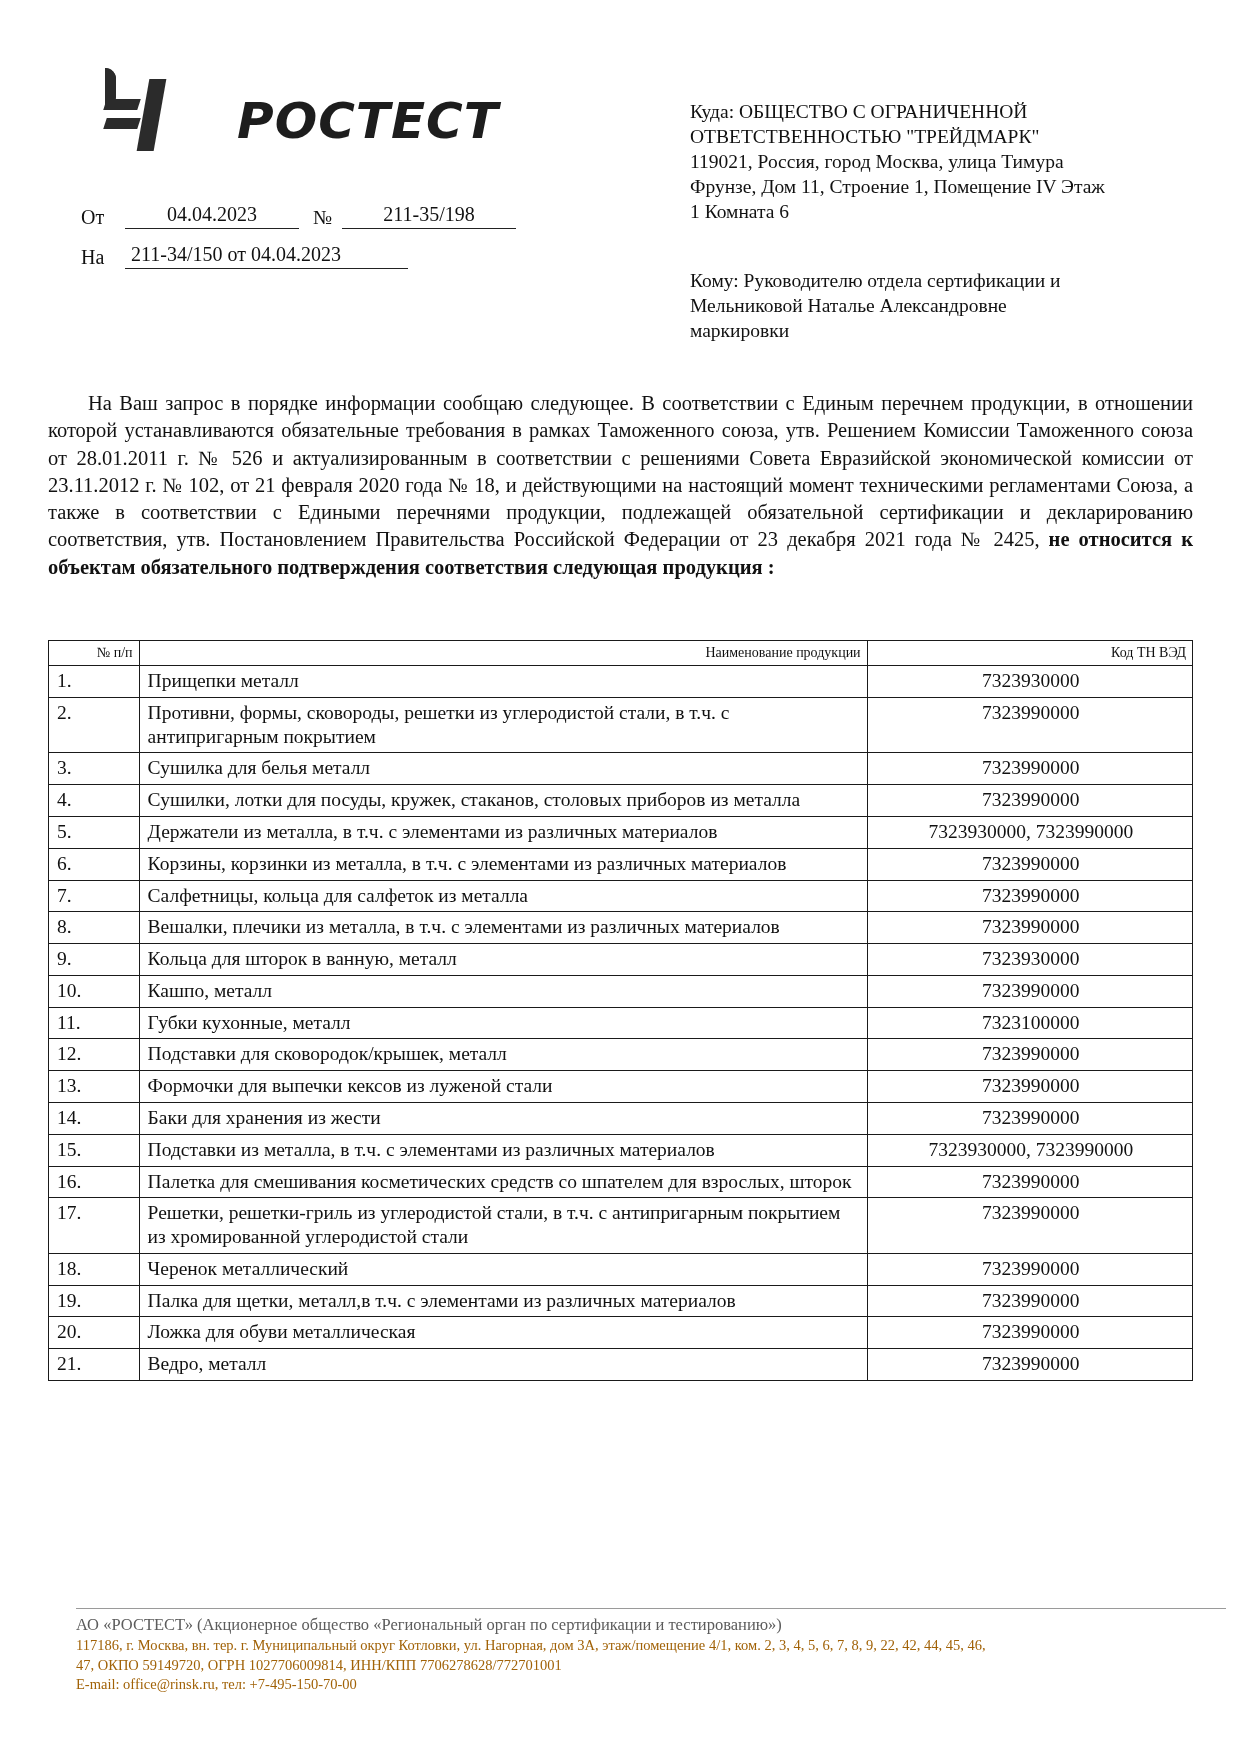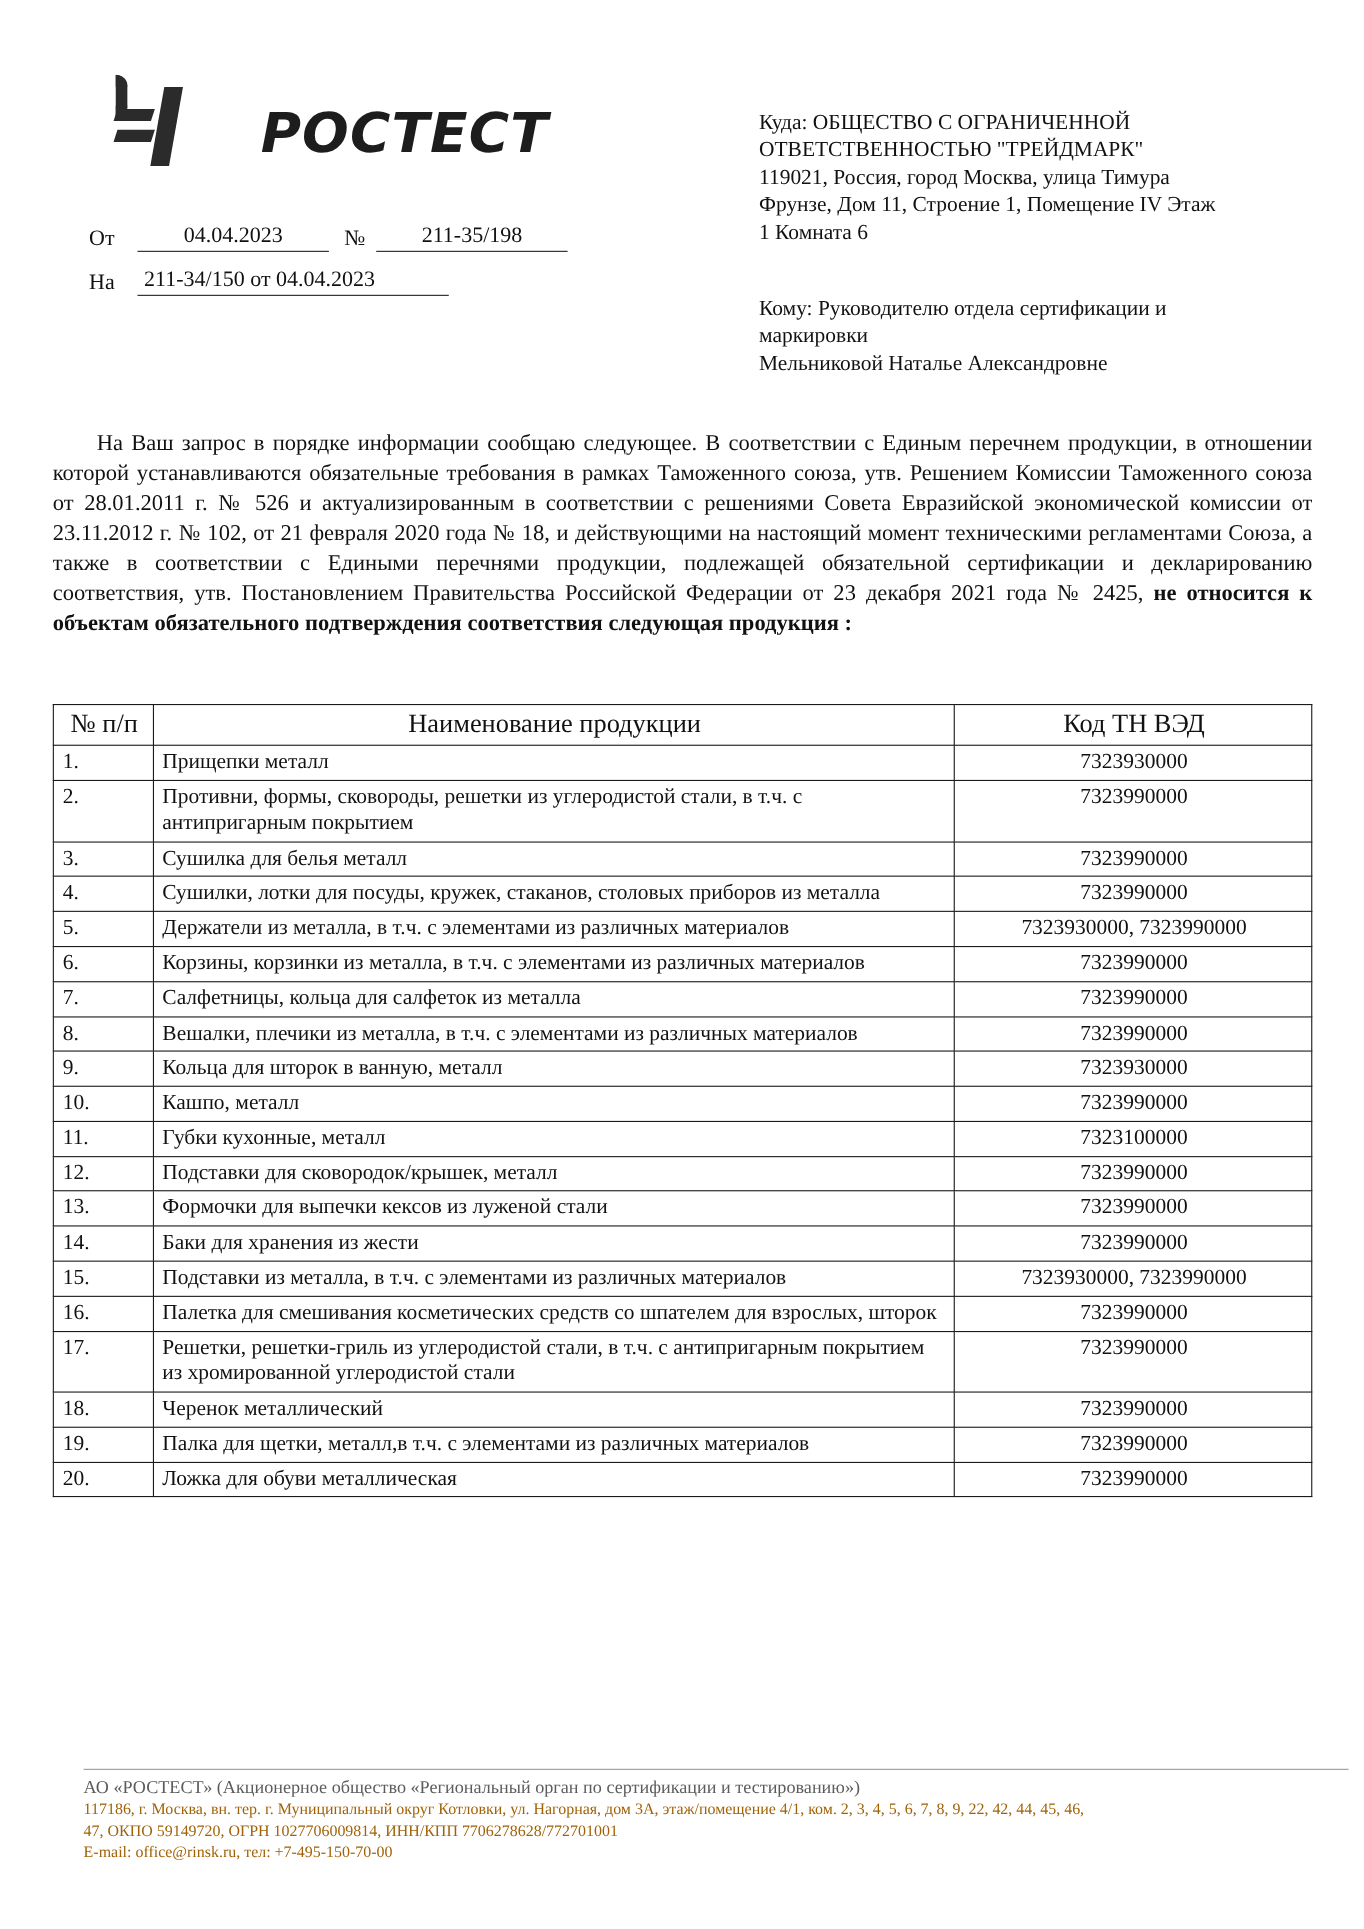--- a/index.html
+++ b/index.html
@@ -138,22 +138,22 @@
     font-size: 19.5px;
   }
   table.products td, table.products th {
     border: 1.5px solid #1a1a1a;
     padding: 3px 6px 4px 8px;
     vertical-align: top;
     line-height: 1.22;
     font-weight: normal;
   }
   table.products th {
-    text-align: center;
-    font-size: 24px;
+    text-align: right;
+    font-size: 14px;
   }
   .c-num  { width: 78px; text-align: left; }
   .c-name { width: 740px; }
   .c-code { width: 320px; text-align: center; }
   td.c-code { text-align: center; }
 
   
   .footer {
     position: absolute;
     left: 48px;
@@ -201,22 +201,22 @@
       </div>
     </div>
 
     <div class="addr-block">
       <p>Куда: ОБЩЕСТВО С ОГРАНИЧЕННОЙ</p>
       <p>ОТВЕТСТВЕННОСТЬЮ "ТРЕЙДМАРК"</p>
       <p>119021, Россия, город Москва, улица Тимура</p>
       <p>Фрунзе, Дом 11, Строение 1, Помещение IV Этаж</p>
       <p>1 Комната 6</p>
       <p class="addr-to">Кому: Руководителю отдела сертификации и</p>
+      <p>Мельниковой Наталье Александровне</p>
       <p>маркировки</p>
-      <p>Мельниковой Наталье Александровне</p>
     </div>
   </div>
 
   <div class="body-text">
     <span>На Ваш запрос в порядке информации сообщаю следующее. В соответствии с Единым перечнем продукции, в отношении которой устанавливаются обязательные требования в рамках Таможенного союза, утв. Решением Комиссии Таможенного союза от 28.01.2011 г. № 526 и актуализированным в соответствии с решениями Совета Евразийской экономической комиссии от 23.11.2012 г. № 102, от 21 февраля 2020 года № 18, и действующими на настоящий момент техническими регламентами Союза, а также в соответствии с Едиными перечнями продукции, подлежащей обязательной сертификации и декларированию соответствия, утв. Постановлением Правительства Российской Федерации от 23 декабря 2021 года № 2425, </span><b>не относится к объектам обязательного подтверждения соответствия следующая продукция :</b>
   </div>
 
   <div class="tbl-wrap">
     <table class="products">
       <thead>
@@ -320,20 +320,25 @@
           <tr>
             <td class="c-num">19.</td>
             <td class="c-name">Палка для щетки, металл,в т.ч. с элементами из различных материалов</td>
             <td class="c-code">7323990000</td>
           </tr>
           <tr>
             <td class="c-num">20.</td>
             <td class="c-name">Ложка для обуви металлическая</td>
             <td class="c-code">7323990000</td>
           </tr>
+          <tr>
+            <td class="c-num">21.</td>
+            <td class="c-name">Ведро, металл</td>
+            <td class="c-code">7323990000</td>
+          </tr>
         </tbody>
     </table>
   </div>
 
   <div class="footer">
     <div class="rule"></div>
     <div class="f1">АО «РОСТЕСТ»  (Акционерное общество «Региональный орган по сертификации и тестированию»)</div>
     <div class="f2">117186, г. Москва, вн. тер. г. Муниципальный округ Котловки, ул. Нагорная, дом 3А, этаж/помещение 4/1, ком. 2, 3, 4, 5, 6, 7, 8, 9, 22, 42, 44, 45, 46,</div>
     <div class="f3">47, ОКПО 59149720, ОГРН 1027706009814, ИНН/КПП 7706278628/772701001</div>
     <div class="f4">E-mail: office@rinsk.ru,  тел: +7-495-150-70-00</div>

